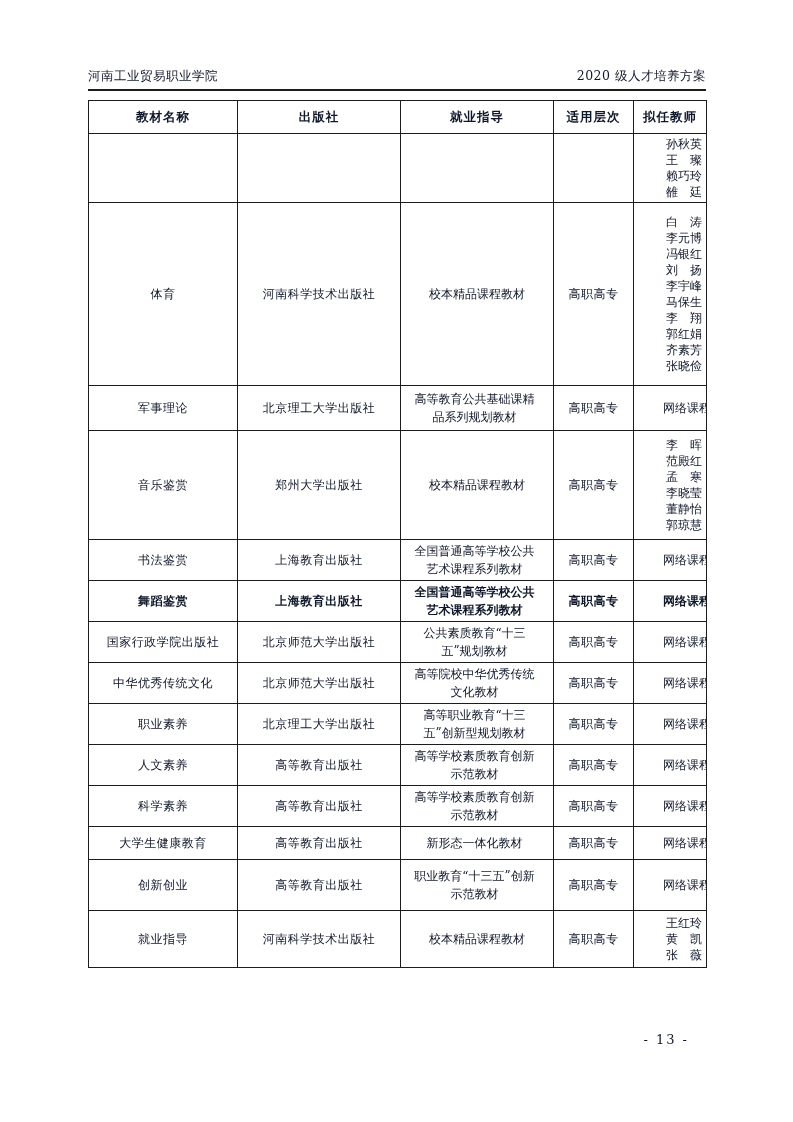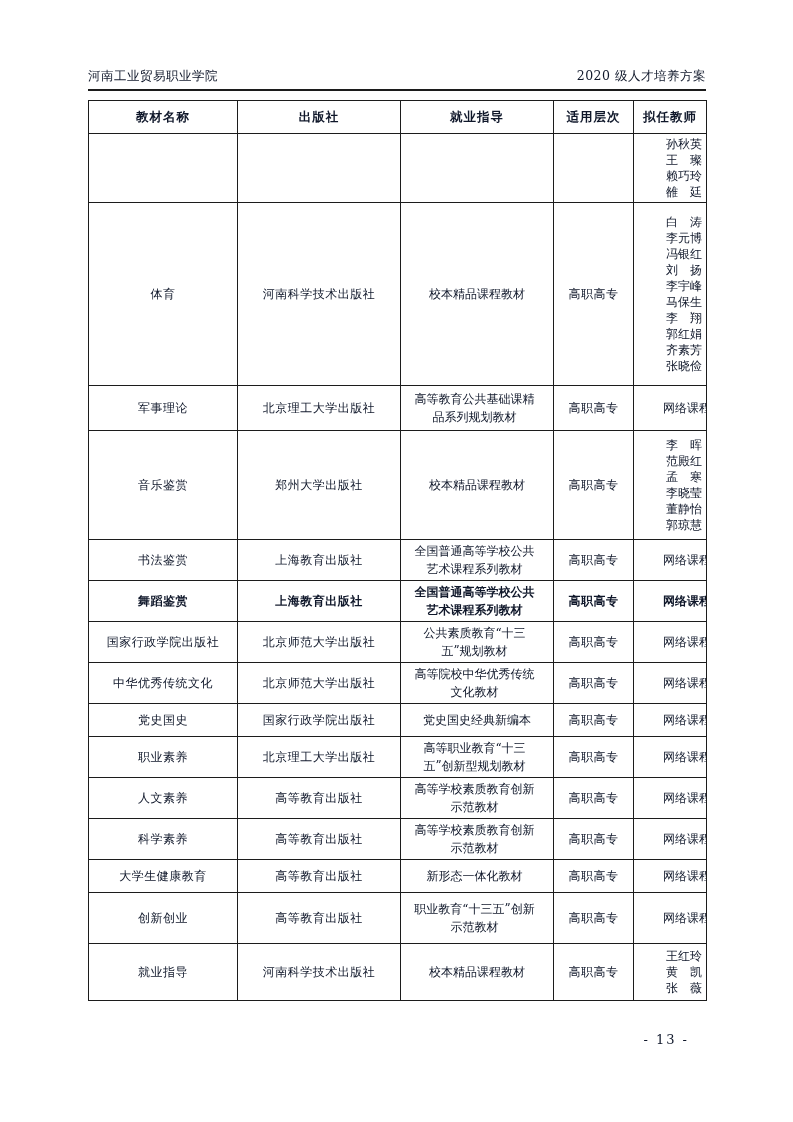--- a/index.html
+++ b/index.html
@@ -163,29 +163,20 @@
         </tr>
         <tr style="height: 39px;">
           <td class="c-name">中华优秀传统文化</td>
           <td class="c-publisher">北京师范大学出版社</td>
           <td class="c-level align-left">高等院校中华优秀传统文化教材</td>
           <td class="c-layer">高职高专</td>
           <td class="c-teachers">
             <div class="teacher-line">网络课程</div>
           </td>
         </tr>
-        <tr style="height: 33px;">
-          <td class="c-name">党史国史</td>
-          <td class="c-publisher">国家行政学院出版社</td>
-          <td class="c-level align-center">党史国史经典新编本</td>
-          <td class="c-layer">高职高专</td>
-          <td class="c-teachers">
-            <div class="teacher-line">网络课程</div>
-          </td>
-        </tr>
         <tr style="height: 39px;">
           <td class="c-name">职业素养</td>
           <td class="c-publisher">北京理工大学出版社</td>
           <td class="c-level align-left">高等职业教育“十三五”创新型规划教材</td>
           <td class="c-layer">高职高专</td>
           <td class="c-teachers">
             <div class="teacher-line">网络课程</div>
           </td>
         </tr>
         <tr style="height: 40px;">

